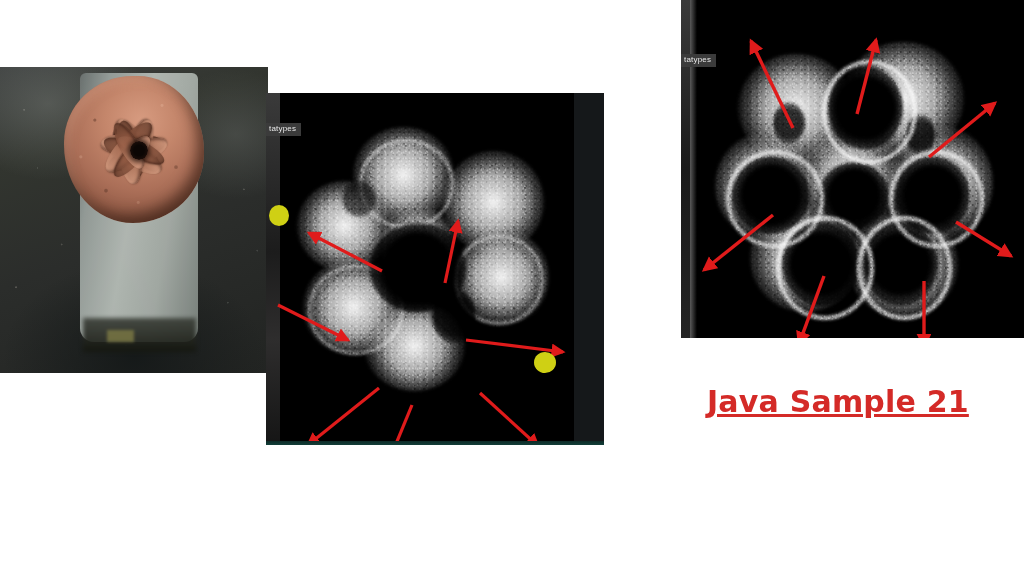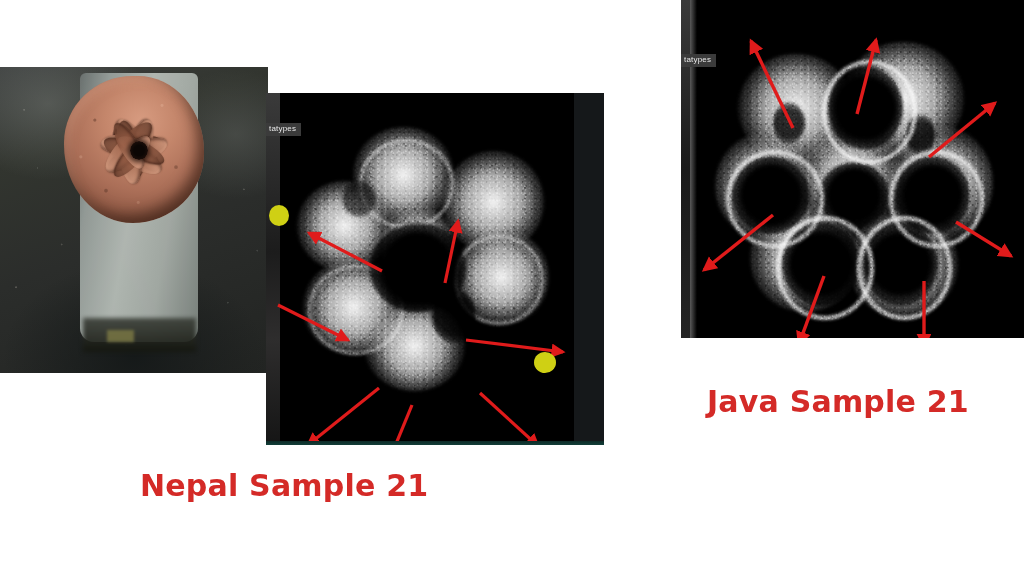--- a/index.html
+++ b/index.html
@@ -275,20 +275,21 @@
   }
 
   
   .caption {
     position: absolute;
     color: #d42a27;
     font-weight: bold;
     font-family: "DejaVu Sans", sans-serif;
     white-space: nowrap;
     letter-spacing: .2px;
+    text-decoration: underline;
   }
   .caption-nepal {
     left: 140px;
     top: 468px;
     font-size: 30px;
   }
   .caption-java {
     left: 707px;
     top: 384px;
     font-size: 30px;
@@ -414,16 +415,15 @@
         <line x1="275" y1="222" x2="330" y2="256"></line>
         <line x1="92" y1="215" x2="23" y2="270"></line>
         <line x1="143" y1="276" x2="118" y2="344"></line>
         <line x1="243" y1="281" x2="243" y2="346"></line>
       </g>
     </svg>
 
     <div class="tooltip-chip">tatypes</div>
   </div>
 
-  <div class="caption caption-nepal">Nepal Sample 21</div>
   <div class="caption caption-java">Java Sample 21</div>
 
 </div>
 
 </body></html>

